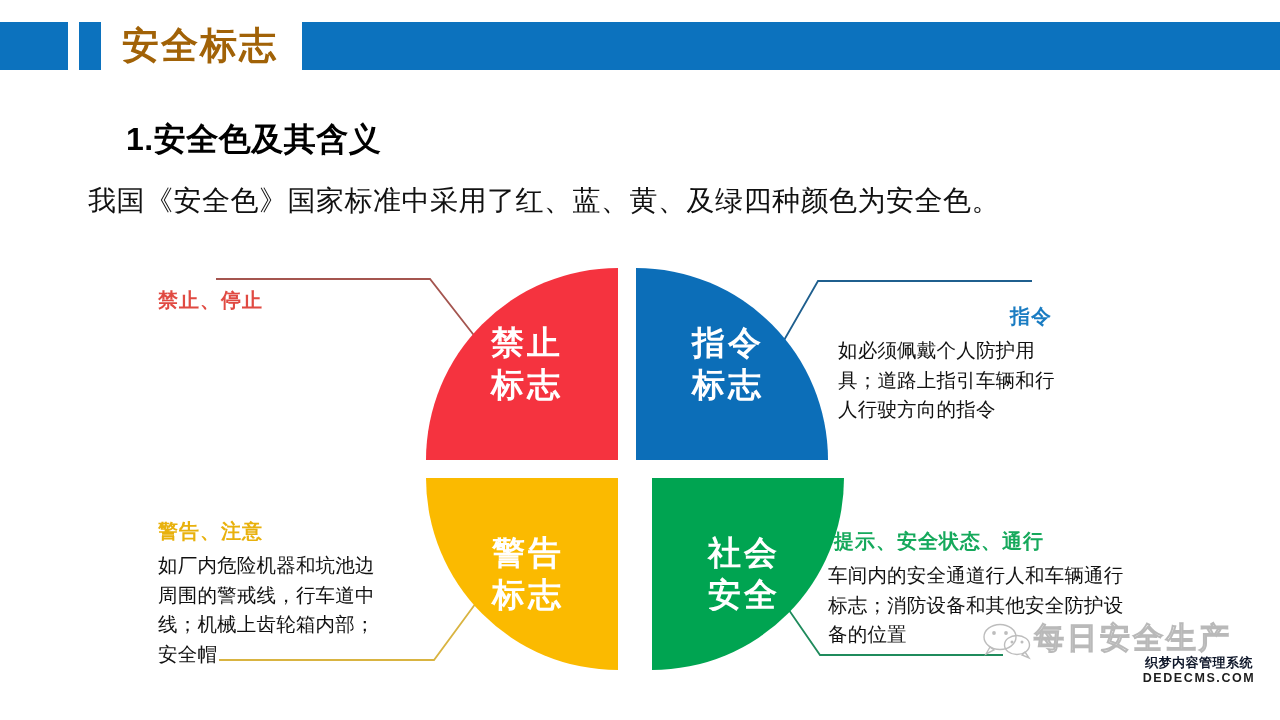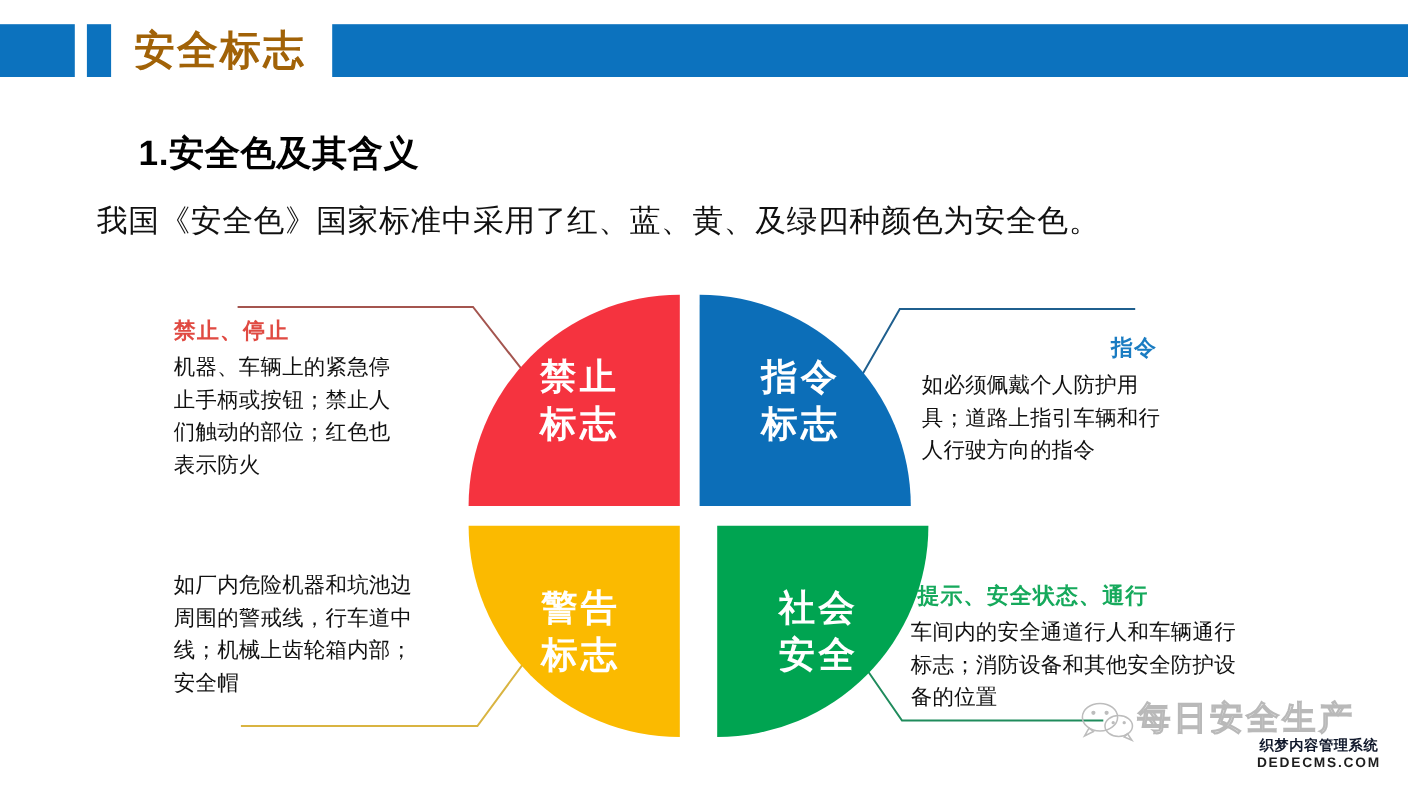--- a/index.html
+++ b/index.html
@@ -171,21 +171,21 @@
   }
   #callout-safety .callout-title {
     color: #16A95C;
     margin-left: 6px;
   }
 
   
   #watermark {
     position: absolute;
     left: 978px;
-    top: 635px;
+    top: 620px;
     width: 300px;
     height: 72px;
     text-decoration: underline;
   }
   #watermark-brand {
     position: absolute;
     left: 56px;
     top: -2px;
     font-size: 30px;
     font-weight: bold;
@@ -256,24 +256,24 @@
     <span class="quad-line">标志</span>
   </div>
   <div class="quadrant" id="quadrant-safety">
     <span class="quad-line">社会</span>
     <span class="quad-line">安全</span>
   </div>
 </div>
 
 <div class="callout" id="callout-prohibit">
   <div class="callout-title">禁止、停止</div>
-  <div class="callout-body">机器、车辆上的紧急停止手柄或按钮；禁止人们触动的部位；红色也表示防火</div>
 </div>
 
 <div class="callout" id="callout-warning">
+  <div class="callout-title">警告、注意</div>
   <div class="callout-body">如厂内危险机器和坑池边周围的警戒线，行车道中线；机械上齿轮箱内部；安全帽</div>
 </div>
 
 <div class="callout" id="callout-mandatory">
   <div class="callout-title">指令</div>
   <div class="callout-body">如必须佩戴个人防护用具；道路上指引车辆和行人行驶方向的指令</div>
 </div>
 
 <div class="callout" id="callout-safety">
   <div class="callout-title">提示、安全状态、通行</div>

